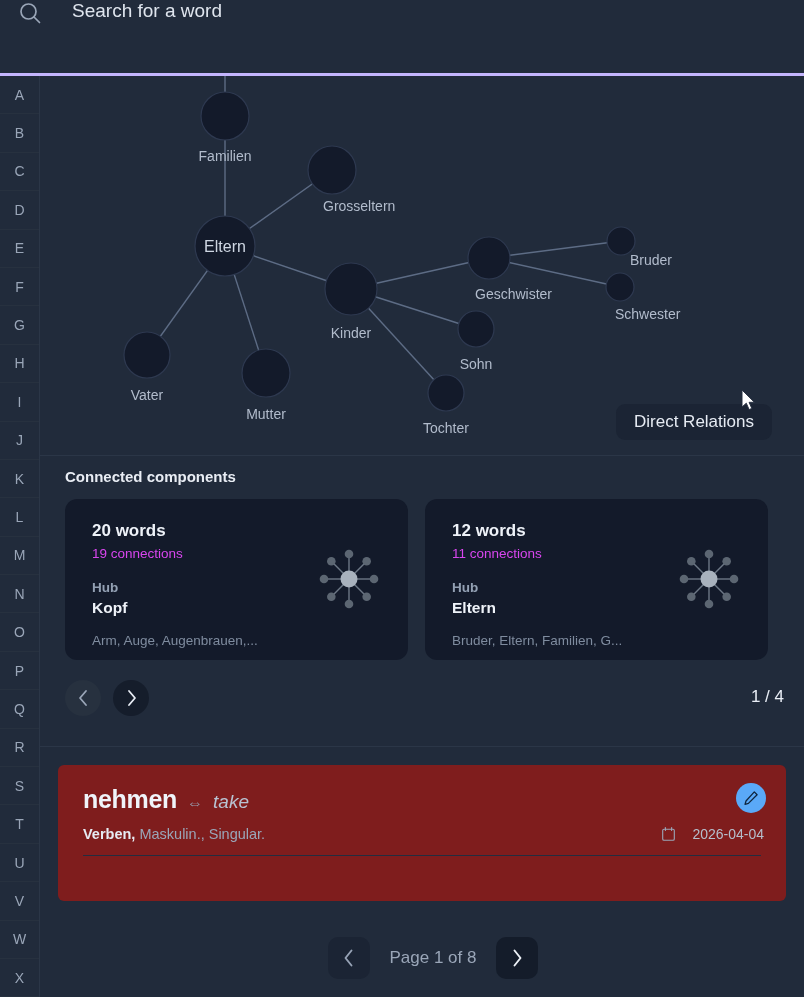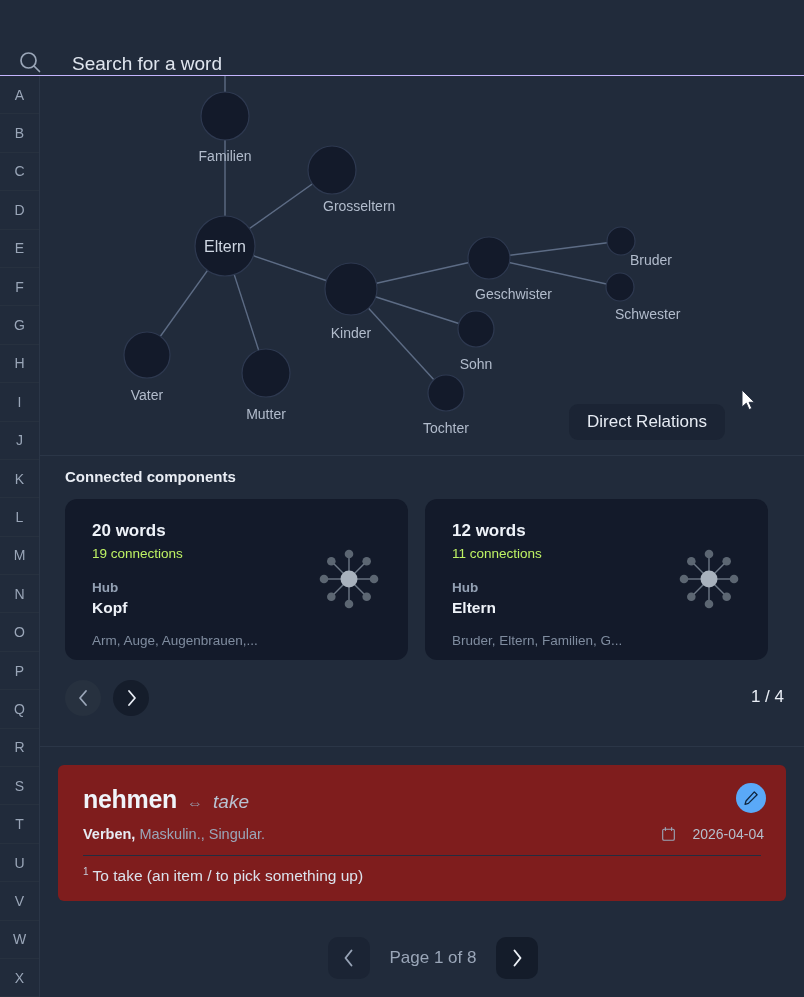--- a/index.html
+++ b/index.html
@@ -7,22 +7,22 @@
     width: 804px; height: 997px;
     background: #212b3b;
     font-family: "Liberation Sans", sans-serif;
     overflow: hidden;
   }
   #app { position: relative; width: 804px; height: 997px; }
 
   
   .header {
     position: absolute; left: 0; top: 0; width: 804px; height: 76px;
-    display: flex; align-items: flex-end;
-    border-bottom: 1px solid #c4b5fd;
+    display: flex; align-items: flex-start;
+    border-bottom: 3px solid #c4b5fd;
     background: #212b3b;
   }
   .search-icon {
     width: 60px; display: flex; align-items: center; justify-content: center;
     color: #8b97aa;
   }
   .search-input {
     flex: 1; background: transparent; border: none; outline: none;
     font-family: "Liberation Sans", sans-serif;
     font-size: 19px; color: #e8ecf3; padding: 0 12px 0 12px;
@@ -50,21 +50,21 @@
     background: #212b3b; border-bottom: 1px solid #2b3647;
     overflow: hidden;
   }
   .graph-svg { position: absolute; left: 0; top: 0; }
   .node-circle { fill: #131a2a; stroke: #2e3950; stroke-width: 1.2; }
   .edge-line { stroke: #5d6c85; stroke-width: 1.4; }
   .node-label { fill: #b2bccc; font-family: "Liberation Sans", sans-serif; }
   .node-label-big { fill: #cfd7e3; font-size: 16px; }
 
   .relations-chip {
-    position: absolute; left: 569px; top: 404px;
+    position: absolute; left: 616px; top: 404px;
     padding: 8px 18px; border-radius: 9px;
     background: #1b2434; color: #e6ebf3; font-size: 17px;
     display: flex; align-items: center; cursor: pointer;
   }
   .cursor-arrow { position: absolute; left: 742px; top: 390px; }
 
   
   .cc-section {
     position: absolute; left: 40px; top: 456px; width: 764px; height: 291px;
     border-bottom: 1px solid #2b3647;
@@ -72,21 +72,21 @@
   .cc-title {
     position: absolute; left: 25px; top: 12px;
     font-size: 15px; font-weight: bold; color: #e9edf4;
   }
   .cc-cards { position: absolute; left: 25px; top: 43px; display: flex; gap: 17px; }
   .cc-card {
     width: 343px; height: 161px; background: #131a2a;
     border-radius: 12px; position: relative; cursor: pointer; text-align: center;
   }
   .cc-words { position: absolute; left: 27px; top: 22px; font-size: 17px; font-weight: bold; color: #eef2f8; }
-  .cc-conn  { position: absolute; left: 27px; top: 47px; font-size: 13.5px; color: #bef264; }
+  .cc-conn  { position: absolute; left: 27px; top: 47px; font-size: 13.5px; color: #d946ef; }
   .cc-hublabel { position: absolute; left: 27px; top: 81px; font-size: 13.5px; color: #93a0b3; font-weight: bold; }
   .cc-hub   { position: absolute; left: 27px; top: 100px; font-size: 15.5px; font-weight: bold; color: #eef2f8; }
   .cc-list  { position: absolute; left: 27px; top: 134px; font-size: 13.5px; color: #7f8c9f; }
   .cc-glyph { position: absolute; right: 26px; top: 47px; }
 
   .cc-pager { position: absolute; left: 25px; top: 224px; display: flex; gap: 12px; align-items: center; }
   .pg-round {
     width: 36px; height: 36px; border-radius: 50%;
     display: flex; align-items: center; justify-content: center;
     cursor: pointer; border: none;
@@ -330,24 +330,20 @@
         <svg width="13" height="14" viewBox="0 0 13 14">
           <rect x="0.7" y="2.2" width="11.6" height="11.1" rx="1.3" fill="none" stroke="#9aa6b8" stroke-width="1.1"></rect>
           <line x1="3.4" y1="0.6" x2="3.4" y2="3.4" stroke="#9aa6b8" stroke-width="1.1" stroke-linecap="round"></line>
           <line x1="9.6" y1="0.6" x2="9.6" y2="3.4" stroke="#9aa6b8" stroke-width="1.1" stroke-linecap="round"></line>
         </svg>
         <span>2026-04-04</span>
       </div>
 
       <div class="entry-sep"></div>
 
-      <div class="entry-def">
-        <sup>1</sup>
-        <span>To take (an item / to pick something up)</span>
-      </div>
     </div>
   </div>
 
   <div class="bottom-pager">
     <button class="pg-sq prev">
       <svg width="14" height="20" viewBox="0 0 14 20">
         <polyline points="9.5,2.5 3.5,10 9.5,17.5" fill="none" stroke="currentColor" stroke-width="1.9" stroke-linecap="round" stroke-linejoin="round"></polyline>
       </svg>
     </button>
     <div class="pg-text">Page 1 of 8</div>

